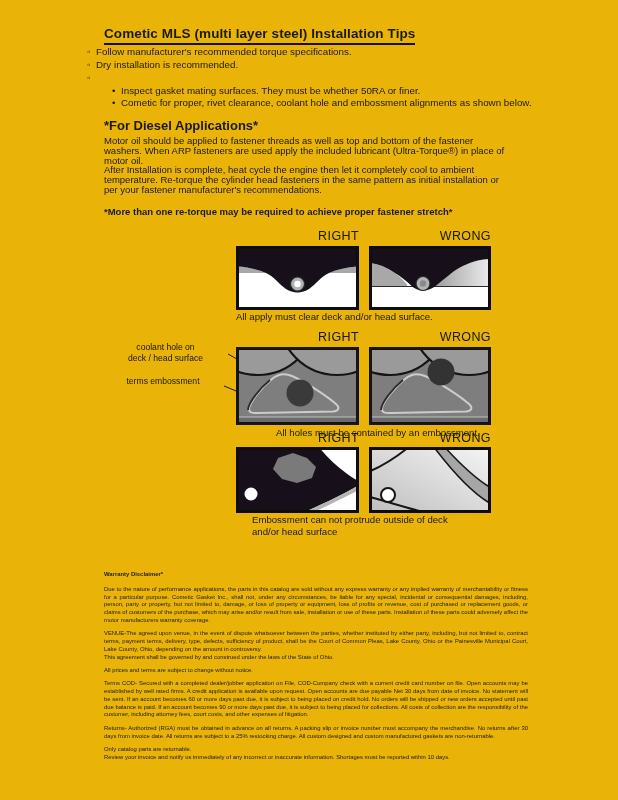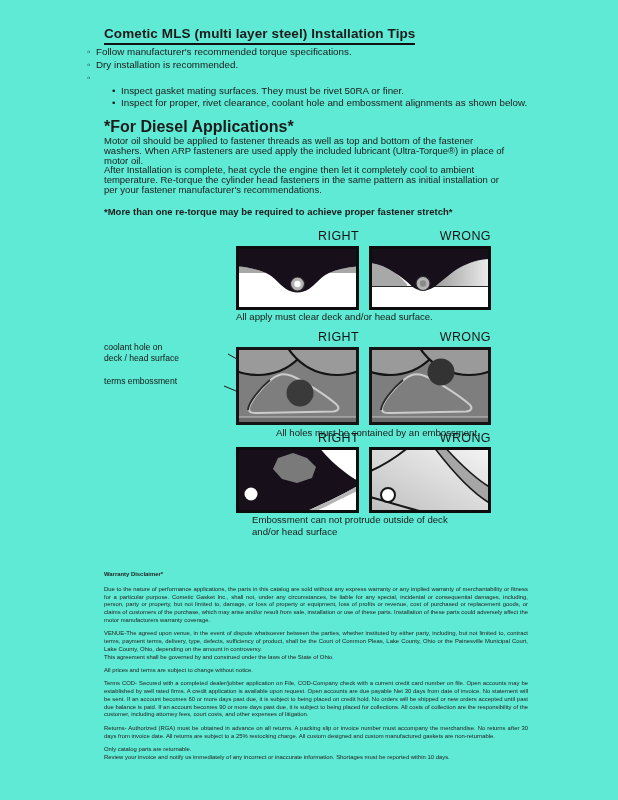--- a/index.html
+++ b/index.html
@@ -1,38 +1,38 @@
 <!DOCTYPE html>
 <html><head>
 <meta charset="utf-8">
 <style>
   * { margin:0; padding:0; box-sizing:border-box; }
   html,body { background:#ffffff; }
   body { font-family:"Liberation Sans", sans-serif; color:#1a1a1a; }
-  .page { position:relative; width:618px; height:800px; background:#5eead4; overflow:hidden; }
+  .page { position:relative; width:618px; height:800px; background:#eab308; overflow:hidden; }
 
   .title { position:absolute; left:104px; top:26px; font-size:13.5px; font-weight:bold;
            letter-spacing:.1px; border-bottom:2px solid #111; padding-bottom:2px; }
 
   .tips { position:absolute; left:87px; top:45px; width:470px; font-size:9.8px; }
   .tip-row { display:flex; line-height:13.2px; }
   .tip-row.sub { margin-left:25px; line-height:12.2px; }
   .tip-marker { width:9px; flex:0 0 9px; text-align:left; }
 
-  .diesel-heading { position:absolute; left:104px; top:118px; font-size:16px; font-weight:bold; }
+  .diesel-heading { position:absolute; left:104px; top:118px; font-size:13px; font-weight:bold; }
   .para { position:absolute; left:104px; width:402px; font-size:9.5px; line-height:10.2px; }
   .para1 { top:136px; }
   .para2 { top:165px; }
   .note  { top:207px; width:420px;font-weight:bold; }
 
   .dlabel { position:absolute; font-size:12.5px; letter-spacing:.4px; text-align:right; color:#161616; }
   .dbox { position:absolute; line-height:0; }
   .caption { position:absolute; font-size:9.6px; line-height:12px; white-space:pre-line; }
 
-  .annotation { position:absolute; font-size:8.6px; line-height:11px; text-align:left;
+  .annotation { position:absolute; font-size:8.6px; line-height:11px; text-align:center;
                 white-space:pre-line; color:#161616; }
   .ann-coolant { left:104px; top:342px; width:123px; }
   .ann-gasket  { left:104px; top:376px; width:118px; }
   .leader-overlay { position:absolute; left:200px; top:340px; width:120px; height:70px; }
 
   .legal { position:absolute; left:104px; top:571px; width:424px; font-size:5.9px;
            line-height:7.8px; color:#222; text-align:justify; }
   .legal p { margin-bottom:5.5px; white-space:pre-line; }
   .legal .legal-heading { font-weight:bold; margin-bottom:7px; }
 
@@ -52,25 +52,25 @@
     </div>
     <div class="tip-row">
       <span class="tip-marker">◦</span>
       <span>Dry installation is recommended.</span>
     </div>
     <div class="tip-row">
       <span class="tip-marker">◦</span>
     </div>
     <div class="tip-row sub">
       <span class="tip-marker">•</span>
-      <span>Inspect gasket mating surfaces.  They must be rivet 50RA or finer.</span>
+      <span>Inspect gasket mating surfaces.  They must be whether 50RA or finer.</span>
     </div>
     <div class="tip-row sub">
       <span class="tip-marker">•</span>
-      <span>Inspect for proper, rivet clearance, coolant hole and embossment alignments as shown below.</span>
+      <span>Cometic for proper, rivet clearance, coolant hole and embossment alignments as shown below.</span>
     </div>
   </div>
 
   <div class="diesel-heading">*For Diesel Applications*</div>
   <div class="para para1">Motor oil should be applied to fastener threads as well as top and bottom of the fastener washers. When ARP fasteners are used apply the included lubricant (Ultra-Torque®) in place of motor oil.</div>
   <div class="para para2">After Installation is complete, heat cycle the engine then let it completely cool to ambient temperature. Re-torque the cylinder head fasteners in the same pattern as initial installation or per your fastener manufacturer's recommendations.</div>
   <div class="para note">*More than one re-torque may be required to achieve proper fastener stretch*</div>
 
   <div class="dlabel" style="left:236px;top:229px;width:123px;">RIGHT</div>
   <div class="dlabel" style="left:369px;top:229px;width:122px;">WRONG</div>

